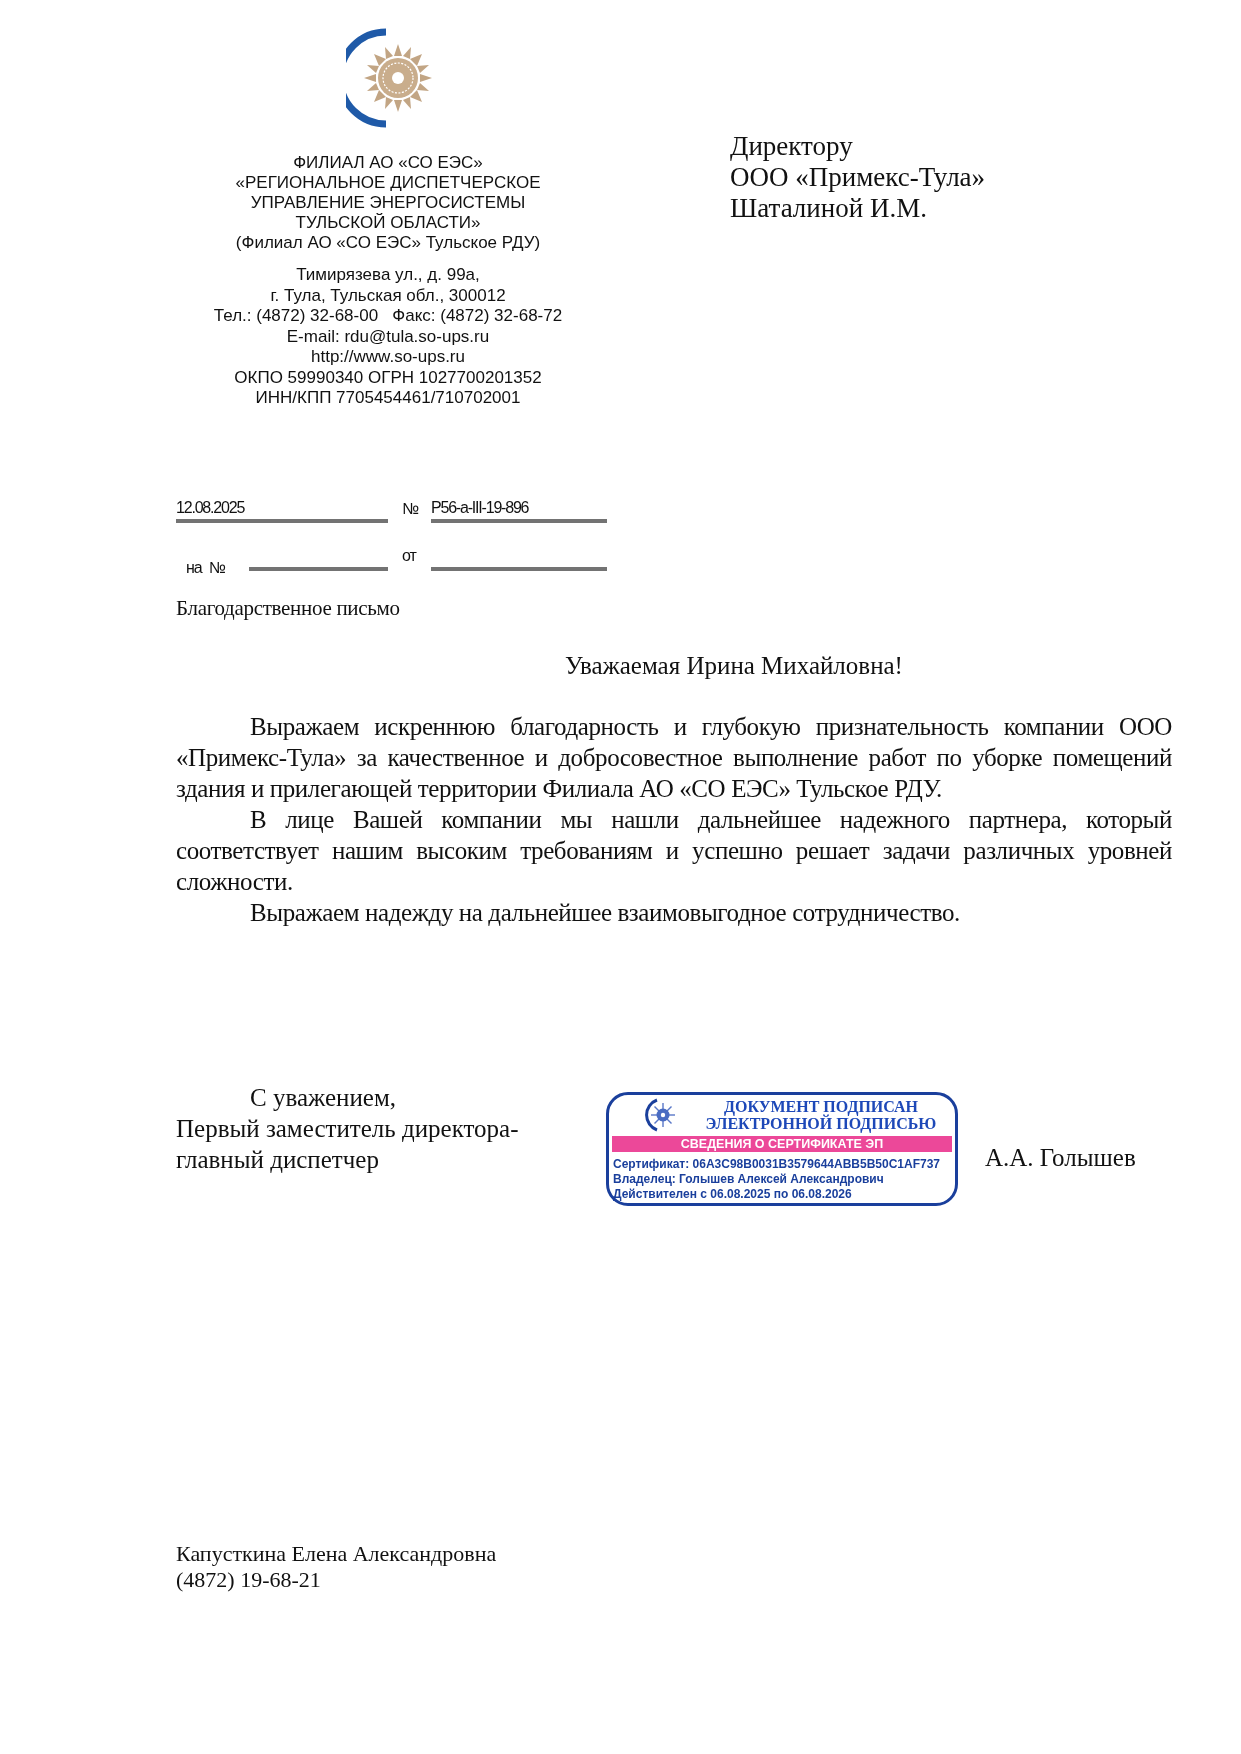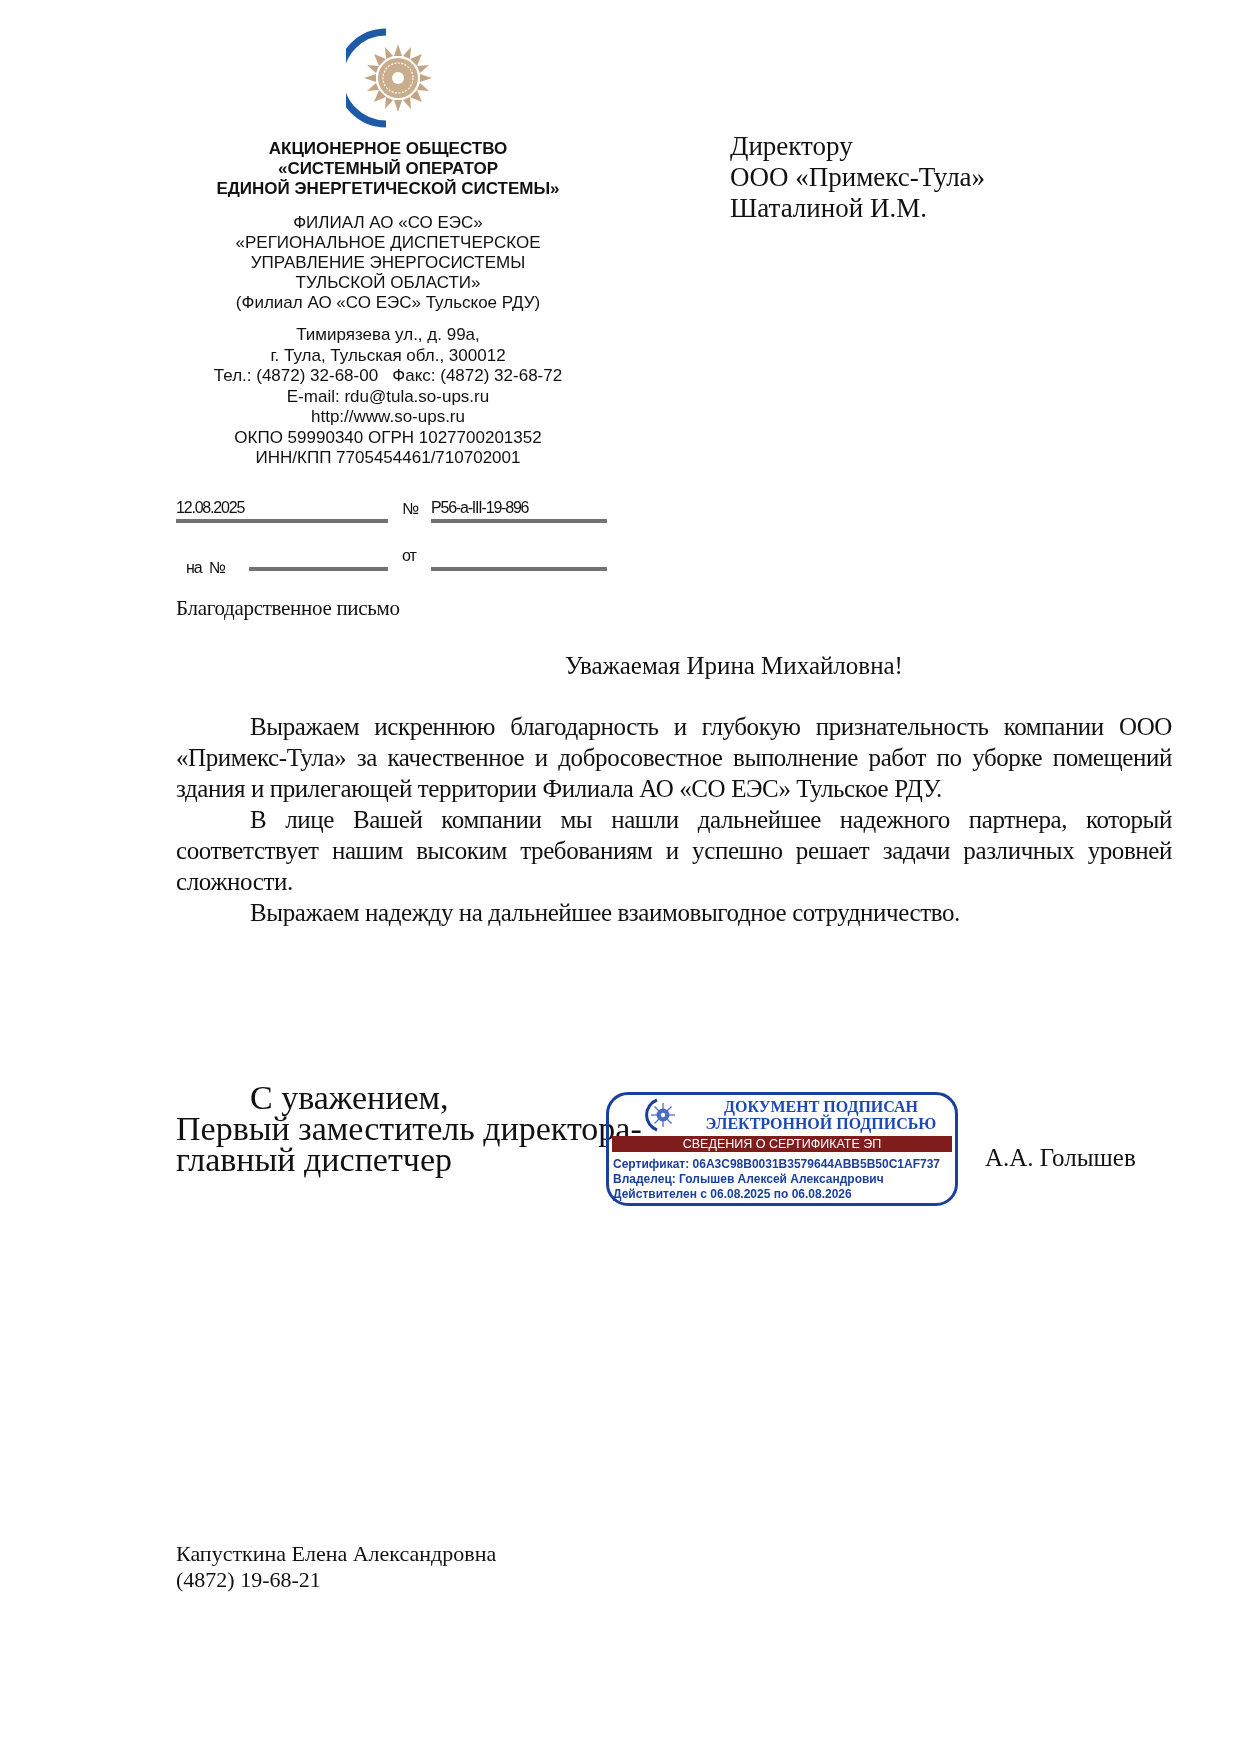--- a/index.html
+++ b/index.html
@@ -36,29 +36,29 @@
 
     
     #greeting { left: 176px; width: 996px; top: 652px; text-align: center; font-size: 25px; }
     #greeting span { position: relative; left: 60px; }
 
     
     #letter-body { left: 176px; top: 711px; width: 996px; font-size: 25px; line-height: 31px; letter-spacing: -0.4px; }
     #letter-body p { margin: 0; text-align: justify; text-indent: 74px; }
 
     
-    #sig-block { left: 176px; top: 1082px; font-size: 34px; line-height: 31px; }
+    #sig-block { left: 176px; top: 1082px; font-size: 25px; line-height: 31px; }
     #sig-block .indent { padding-left: 74px; }
     #signer-name { left: 985px; top: 1144px; font-size: 25px; text-align: right; }
 
     
     #stamp { left: 606px; top: 1092px; width: 352px; height: 114px; border: 3px solid #1a3f9c; border-radius: 22px; box-sizing: border-box; color: #1a3f9c; }
     #stamp-logo { left: 34px; top: 3px; width: 34px; height: 34px; }
     #stamp-title { left: 82px; top: 3px; width: 260px; text-align: center; font-family: "Liberation Serif", "DejaVu Serif", serif; font-weight: bold; font-size: 16px; line-height: 17px; color: #1d48b8; }
-    #stamp-bar { left: 3px; top: 41px; width: 340px; height: 16px; background: #7f1d1d; color: #fff; text-align: center; font-size: 12.5px; line-height: 16px; }
+    #stamp-bar { left: 3px; top: 41px; width: 340px; height: 16px; background: #ec4899; color: #fff; text-align: center; font-size: 12.5px; line-height: 16px; font-weight: bold; }
     #stamp-details { left: 4px; top: 62px; font-size: 12px; line-height: 15px; font-weight: bold; white-space: nowrap; color: #1a3f9c; }
 
     
     #executor { left: 176px; top: 1541px; font-size: 22px; line-height: 26px; }
   </style>
 </head>
 <body>
 
 <div id="logo" class="abs">
   <svg width="90" height="100" viewBox="0 0 90 100">
@@ -83,25 +83,20 @@
         <path d="M-31 13 L-22 5 L-19 12 Z"></path>
       </g>
       <circle r="20" fill="#c9ad8c"></circle>
       <circle r="15" fill="none" stroke="#ffffff" stroke-width="1.2" stroke-dasharray="2 1.5"></circle>
       <circle r="6" fill="#ffffff"></circle>
     </g>
   </svg>
 </div>
 
 <div id="org-block" class="abs sans">
-  <div id="org-name">
-    <div>АКЦИОНЕРНОЕ ОБЩЕСТВО</div>
-    <div>«СИСТЕМНЫЙ ОПЕРАТОР</div>
-    <div>ЕДИНОЙ ЭНЕРГЕТИЧЕСКОЙ СИСТЕМЫ»</div>
-  </div>
   <div id="branch">
     <div class="line">ФИЛИАЛ АО «СО ЕЭС»</div>
     <div class="line">«РЕГИОНАЛЬНОЕ ДИСПЕТЧЕРСКОЕ</div>
     <div class="line">УПРАВЛЕНИЕ ЭНЕРГОСИСТЕМЫ</div>
     <div class="line">ТУЛЬСКОЙ ОБЛАСТИ»</div>
     <div class="line">(Филиал АО «СО ЕЭС» Тульское РДУ)</div>
   </div>
   <div id="address">
     <div class="line">Тимирязева ул., д. 99а,</div>
     <div class="line">г. Тула, Тульская обл., 300012</div>

